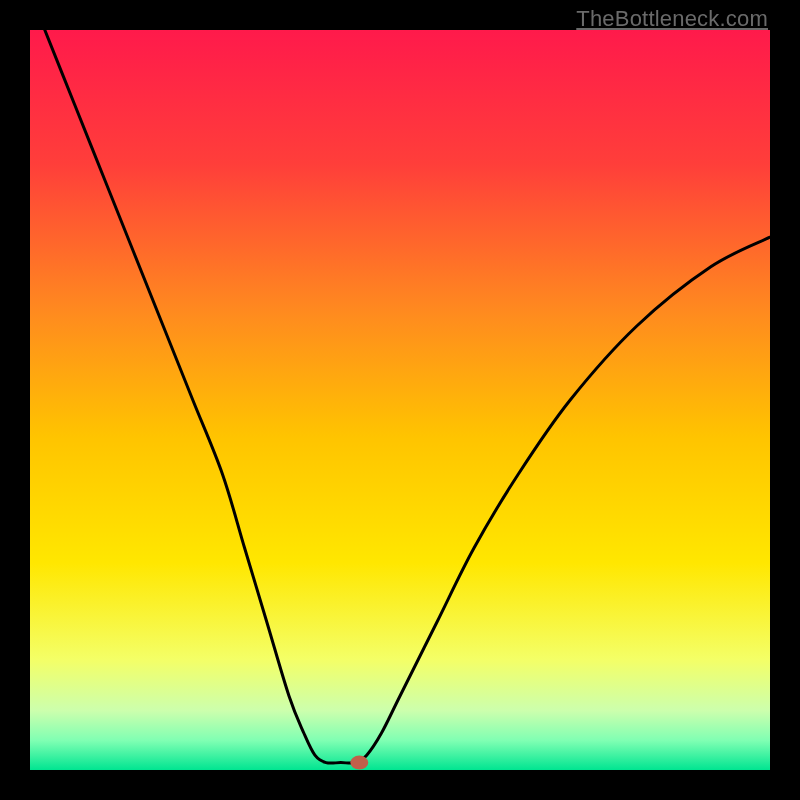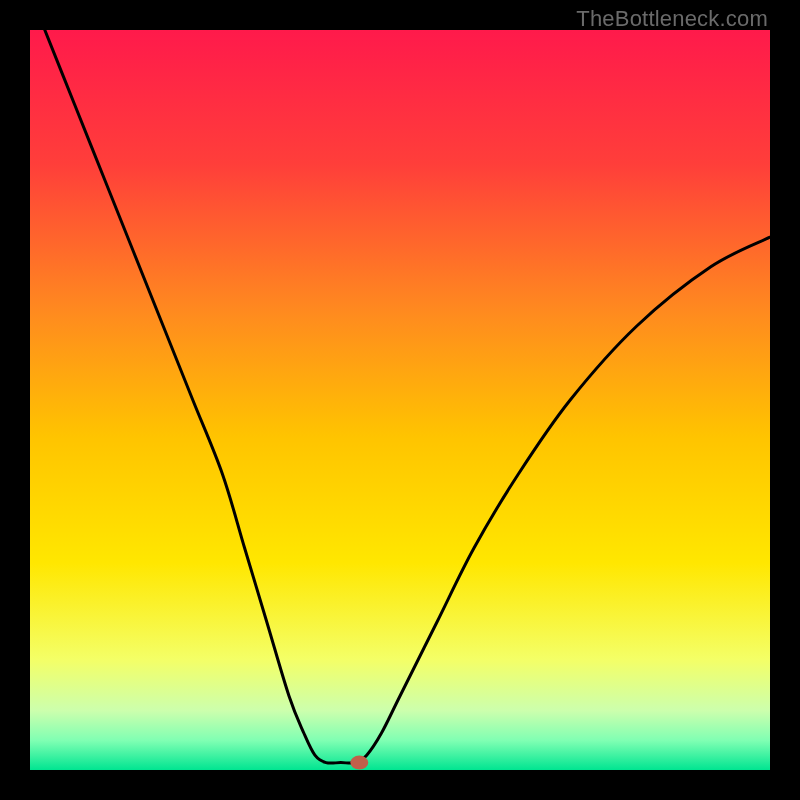--- a/index.html
+++ b/index.html
@@ -34,20 +34,21 @@
     height: 100%;
   }
   .watermark {
     position: absolute;
     top: 6px;
     right: 32px;
     color: #6a6a6a;
     font-size: 22px;
     font-weight: 500;
     letter-spacing: 0.2px;
+    text-decoration: underline;
   }
   svg {
     display: block;
   }
 </style>
 </head>
 <body>
 
 <div class="frame">
 

